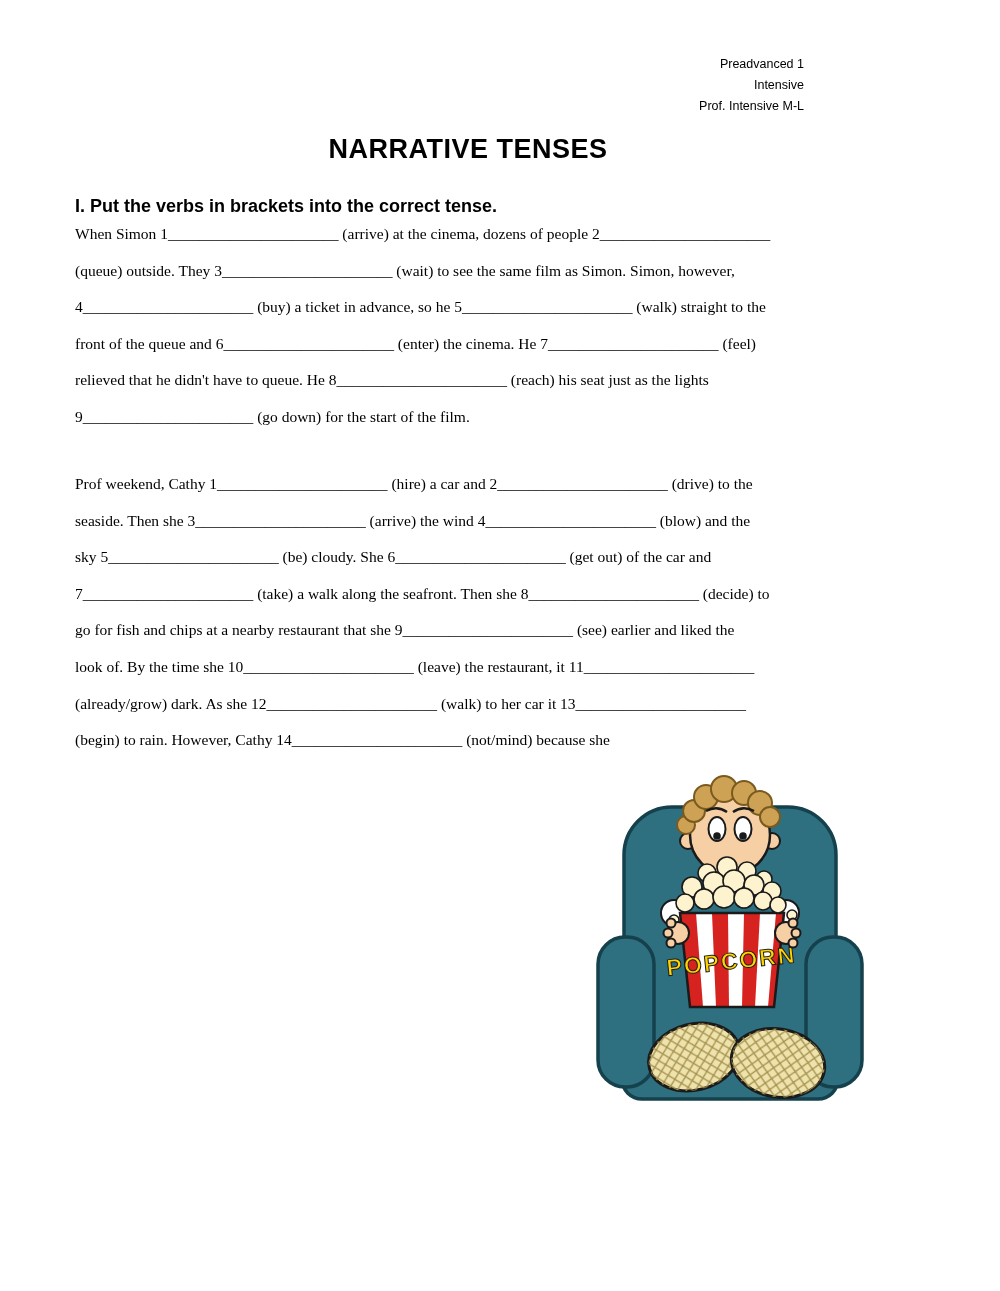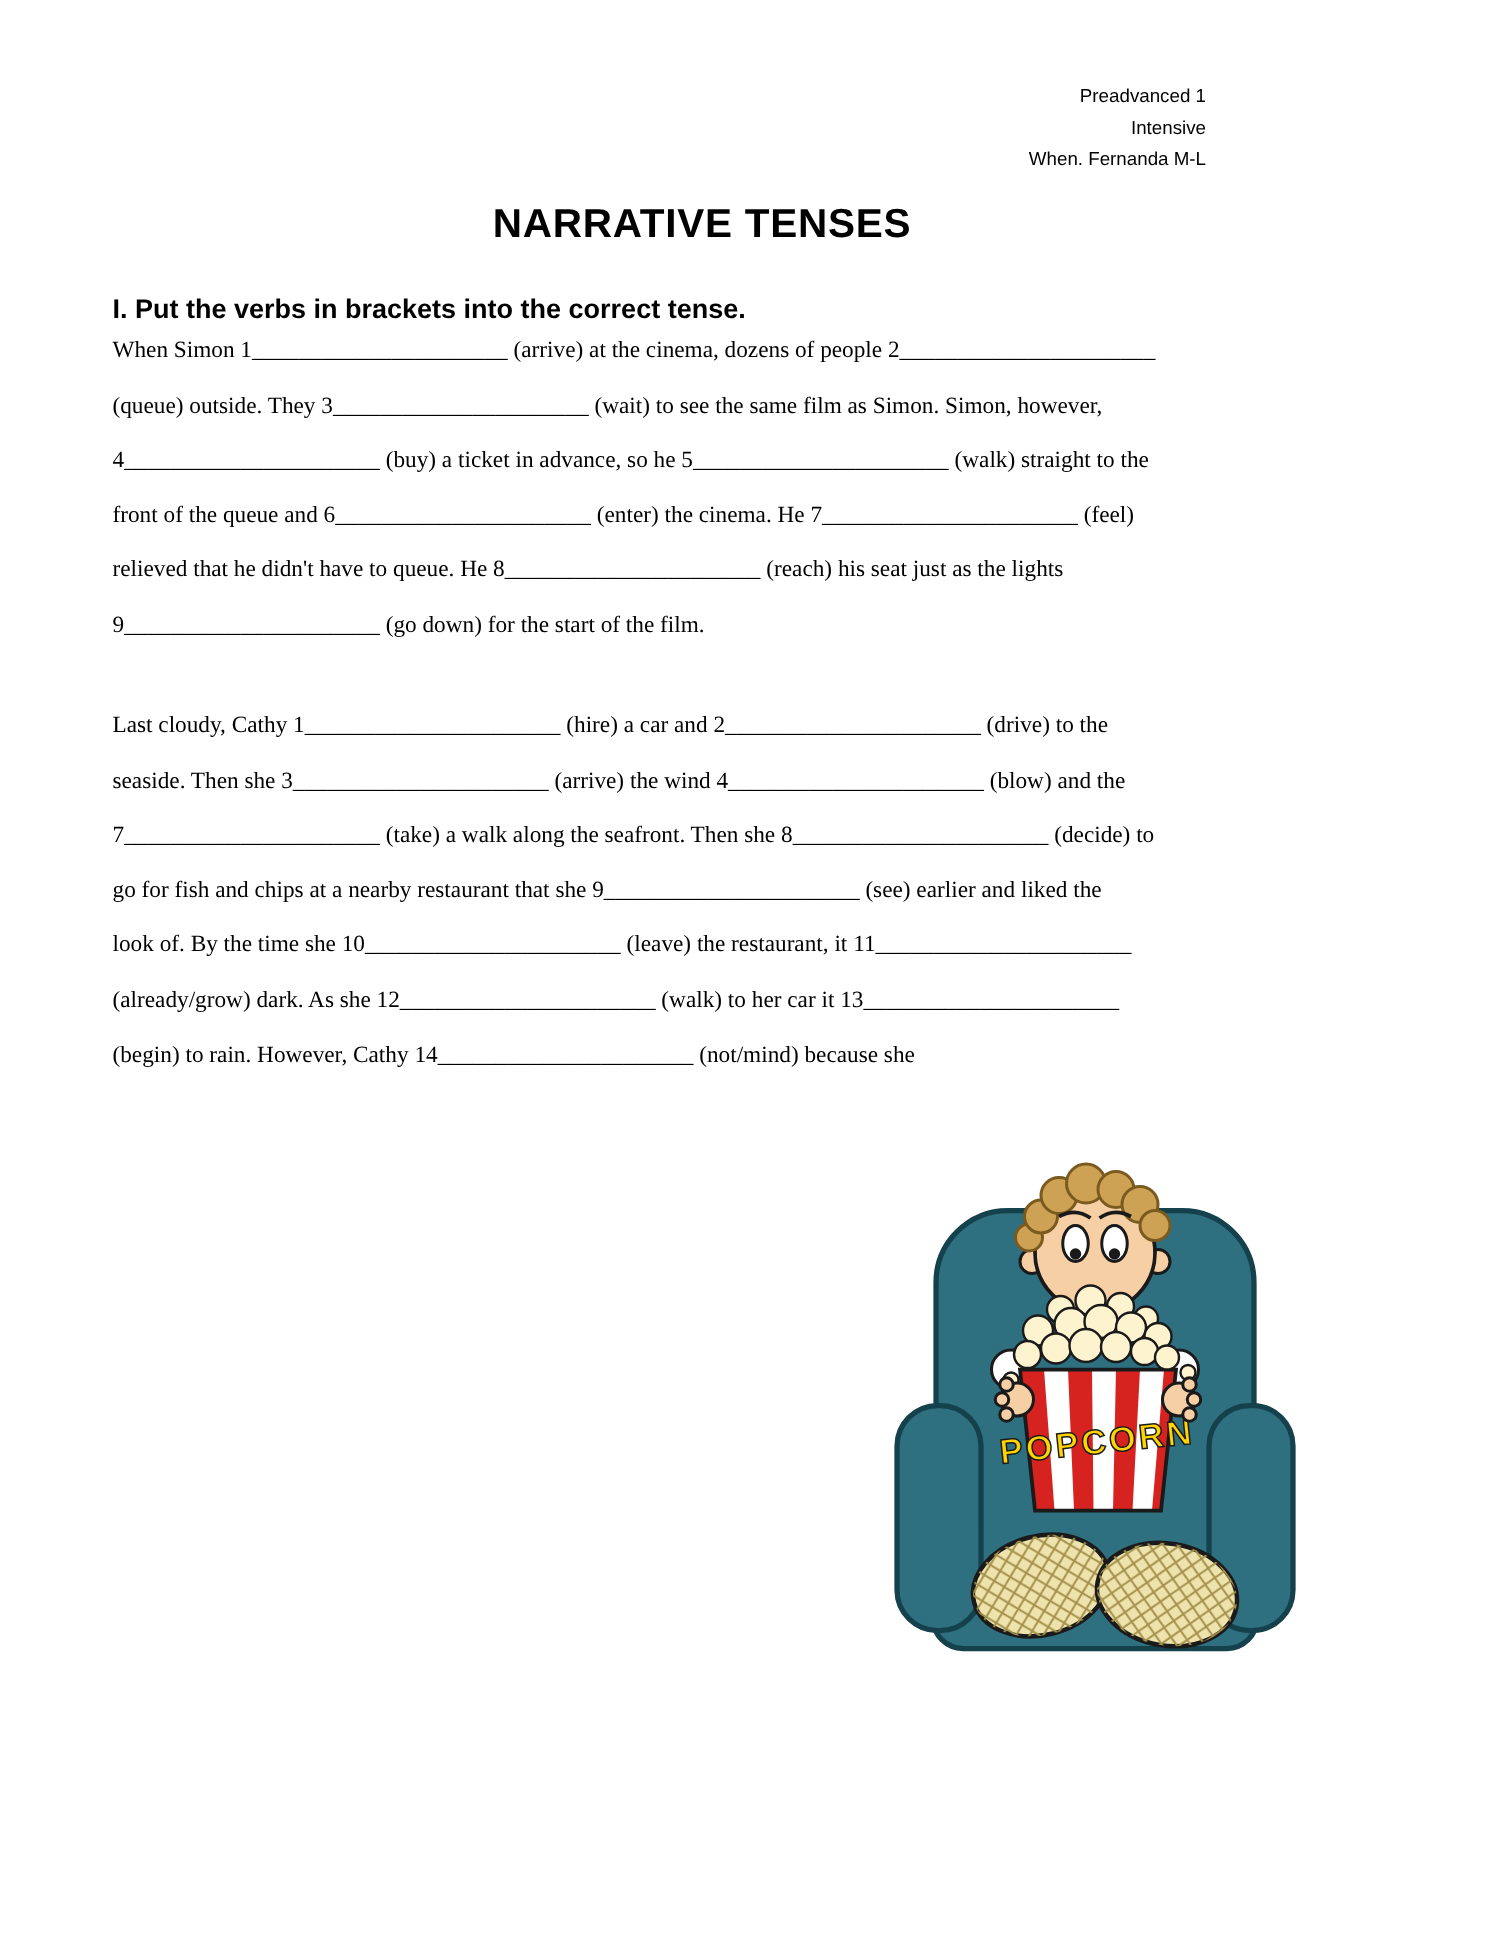--- a/index.html
+++ b/index.html
@@ -57,39 +57,40 @@
   .cartoon svg { width: 100%; height: 100%; display: block; }
 </style>
 </head>
 <body>
 
 <div class="page">
 
   <div class="header-block">
     <div>Preadvanced 1</div>
     <div>Intensive</div>
-    <div>When. Fernanda M-L</div>
+    <div>Prof. Intensive M-L</div>
   </div>
 
   <div class="title">NARRATIVE TENSES</div>
 
   <div class="instruction">I. Put the verbs in brackets into the correct tense.</div>
 
   <div class="para" id="para1">
     <div>When Simon 1______________________ (arrive) at the cinema, dozens of people 2______________________</div>
     <div>(queue) outside. They 3______________________ (wait) to see the same film as Simon. Simon, however,</div>
     <div>4______________________ (buy) a ticket in advance, so he 5______________________ (walk) straight to the</div>
     <div>front of the queue and 6______________________ (enter) the cinema. He 7______________________ (feel)</div>
     <div>relieved that he didn't have to queue. He 8______________________ (reach) his seat just as the lights</div>
     <div>9______________________ (go down) for the start of the film.</div>
   </div>
 
   <div class="para" id="para2">
-    <div>Last cloudy, Cathy 1______________________ (hire) a car and 2______________________ (drive) to the</div>
+    <div>Prof weekend, Cathy 1______________________ (hire) a car and 2______________________ (drive) to the</div>
     <div>seaside. Then she 3______________________ (arrive) the wind 4______________________ (blow) and the</div>
+    <div>sky 5______________________ (be) cloudy. She 6______________________ (get out) of the car and</div>
     <div>7______________________ (take) a walk along the seafront. Then she 8______________________ (decide) to</div>
     <div>go for fish and chips at a nearby restaurant that she 9______________________ (see) earlier and liked the</div>
     <div>look of. By the time she 10______________________ (leave) the restaurant, it 11______________________</div>
     <div>(already/grow) dark. As she 12______________________ (walk) to her car it 13______________________</div>
     <div>(begin) to rain. However, Cathy 14______________________ (not/mind) because she</div>
   </div>
 
   <div class="cartoon">
     <svg viewBox="0 0 296 372" xmlns="http://www.w3.org/2000/svg">
       <defs>

